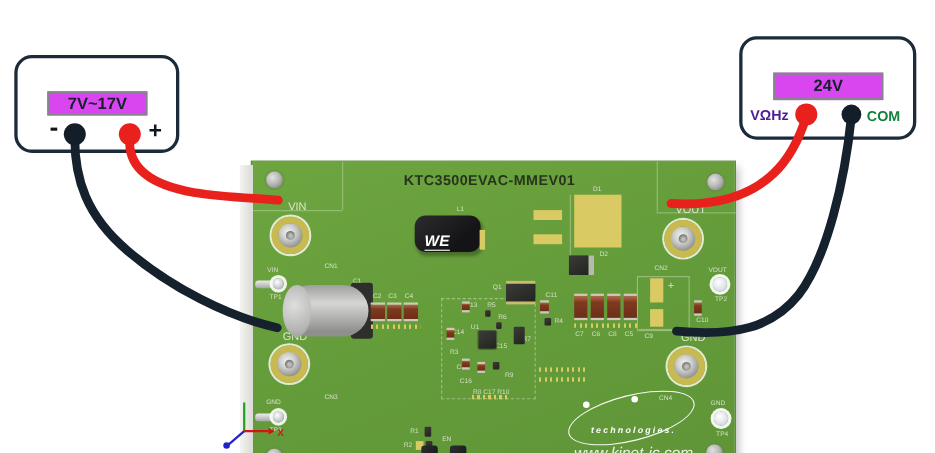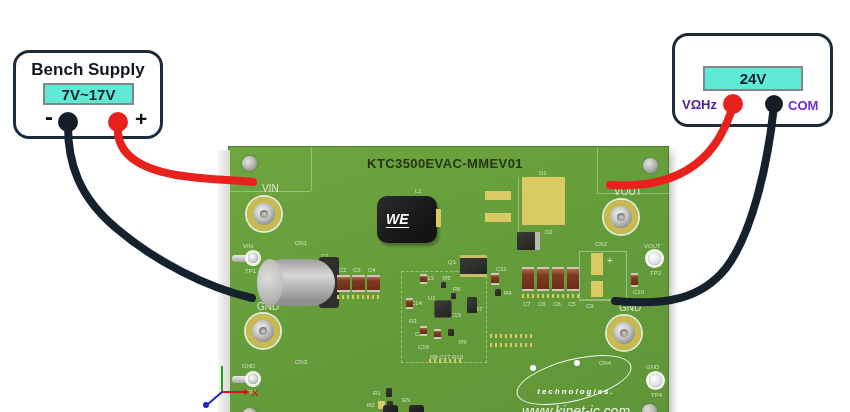--- a/index.html
+++ b/index.html
@@ -2,21 +2,21 @@
 <html><head>
 <meta charset="utf-8">
 <style>
   * { margin:0; padding:0; box-sizing:border-box; }
   html,body { width:850px; height:412px; background:#ffffff; overflow:hidden;
               font-family:"Liberation Sans", sans-serif; }
 
   
   .instr { position:absolute; background:#fff; border:3px solid #1c2b3a; border-radius:16px; z-index:3; }
   .instr-title { position:absolute; width:100%; text-align:center; font-weight:bold; color:#10161d; font-size:17px; }
-  .display { position:absolute; background:#5eead4; border:2px solid #83878a; color:#15212d;
+  .display { position:absolute; background:#d946ef; border:2px solid #83878a; color:#15212d;
              font-weight:bold; text-align:center; }
   .sign { position:absolute; font-weight:bold; color:#10161d; }
   .probe-label { position:absolute; font-weight:bold; font-size:13px; }
 
   
   .dot { position:absolute; border-radius:50%; z-index:5; }
 
   
   #board { position:absolute; left:228px; top:108px; width:441px; height:281px;
            background:linear-gradient(160deg,#6da53f,#649b3a 55%,#5f9537);
@@ -58,21 +58,21 @@
   .padrow { position:absolute; height:4px; z-index:2;
           background-image:repeating-linear-gradient(90deg,#d9ca63 0 2px, transparent 2px 5px); }
 
   #c1-body { position:absolute; left:30px; top:112px; width:76px; height:47px; border-radius:24px;
           background:linear-gradient(180deg,#9e9e9c, #d6d6d4 35%, #8f8f8d 90%); z-index:3; }
   #c1-cap { position:absolute; left:28px; top:112px; width:26px; height:47px; border-radius:50%;
           background:radial-gradient(circle at 40% 40%, #dedede, #b4b4b2 70%, #9a9a98); z-index:4; }
   #c1-base { position:absolute; left:90px; top:110px; width:20px; height:51px; background:#2e2e2a;
           border-radius:3px; z-index:2; }
 
-  #we-inductor { position:absolute; left:148px; top:49px; width:60px; height:47px; border-radius:10px;
+  #we-inductor { position:absolute; left:148px; top:49px; width:60px; height:33px; border-radius:10px;
           background:linear-gradient(140deg,#2c2c2e,#141416 70%); z-index:3;
           box-shadow:2px 3px 3px rgba(0,0,0,.3); }
   #we-logo { position:absolute; left:9px; top:16px; color:#fff; font-weight:bold; font-style:italic;
           font-size:14px; letter-spacing:0; border-bottom:1px solid #fff; line-height:1.1; }
   #we-tab { position:absolute; left:59px; top:13px; width:5px; height:18px; background:#d9ca63; }
 
   #jumper-base { position:absolute; left:151px; top:270px; width:50px; height:15px; background:#141414;
           border-radius:2px; z-index:3; }
   .jumper-cap { position:absolute; width:15px; height:27px; background:linear-gradient(120deg,#2e2e30,#121214);
           border-radius:3px; z-index:4; }
@@ -256,27 +256,26 @@
 </svg>
 
 <svg class="wires" width="850" height="412" viewBox="0 0 850 412">
   <path d="M118,126 C116,152 136,168 176,175 C208,180 236,180 253,182" fill="none" stroke="#e8211d" stroke-width="8" stroke-linecap="round"></path>
   <path d="M68,126 C68,162 78,196 116,228 C156,262 208,288 252,298" fill="none" stroke="#15222e" stroke-width="8" stroke-linecap="round"></path>
   <path d="M610,185 C656,188 684,176 703,158 C720,142 728,122 733,106" fill="none" stroke="#e8211d" stroke-width="8" stroke-linecap="round"></path>
   <path d="M615,301 C668,306 702,298 726,268 C752,234 768,164 774,106" fill="none" stroke="#15222e" stroke-width="8" stroke-linecap="round"></path>
 </svg>
 
 <div class="instr" style="left:13px; top:50px; width:150px; height:89px;">
-  <div class="instr-title" style="top:7px;">Bench Supply</div>
   <div class="display" style="left:27px; top:30px; width:91px; height:22px; line-height:19px; font-size:15px;">7V~17V</div>
   <span class="sign" style="left:29px; top:50px; font-size:24px;">-</span>
   <span class="sign" style="left:119px; top:54px; font-size:21px;">+</span>
 </div>
 <div class="dot" style="left:58px; top:112px; width:20px; height:20px; background:#141e28;"></div>
 <div class="dot" style="left:108px; top:112px; width:20px; height:20px; background:#e8211d;"></div>
 
 <div class="instr" style="left:672px; top:33px; width:161px; height:94px;">
   <div class="display" style="left:28px; top:30px; width:100px; height:25px; line-height:22px; font-size:15px;">24V</div>
   <span class="probe-label" style="left:7px; top:61px; color:#4c1d95;">VΩHz</span>
-  <span class="probe-label" style="left:113px; top:62px; color:#6d28d9;">COM</span>
+  <span class="probe-label" style="left:113px; top:62px; color:#15803d;">COM</span>
 </div>
 <div class="dot" style="left:723px; top:94px; width:20px; height:20px; background:#e8211d;"></div>
 <div class="dot" style="left:765px; top:95px; width:18px; height:18px; background:#141e28;"></div>
 
 </body></html>

